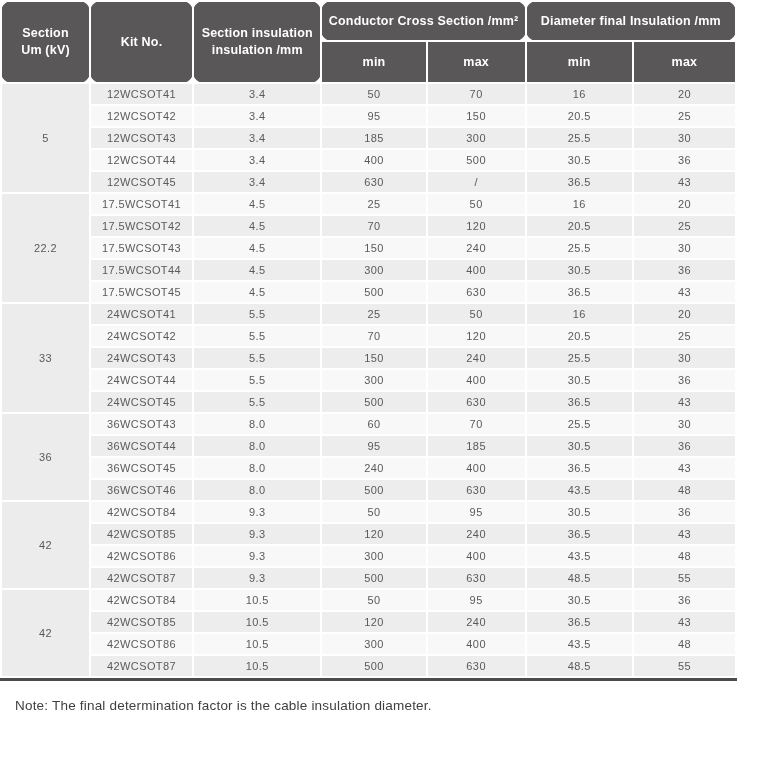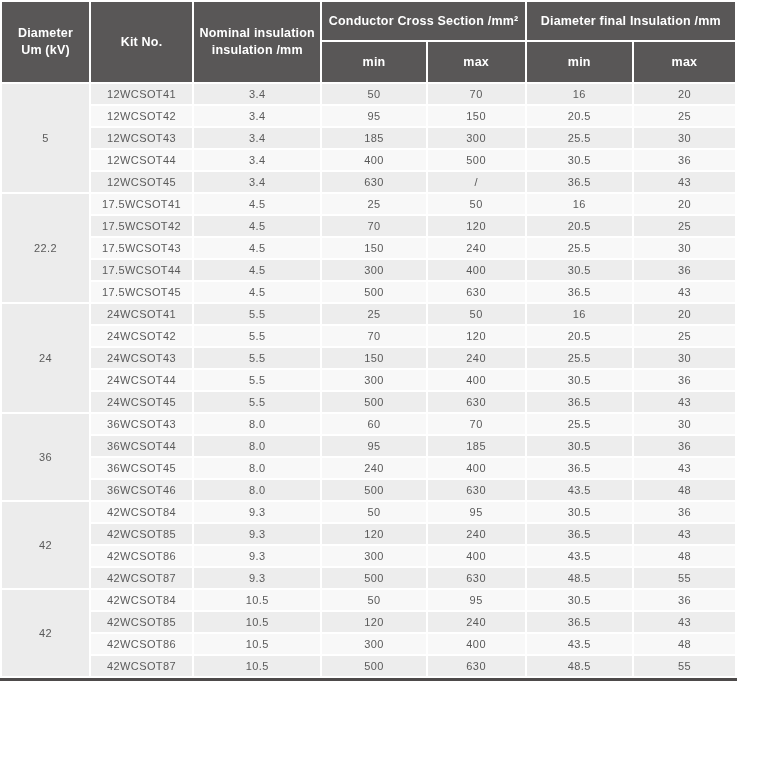--- a/index.html
+++ b/index.html
@@ -38,21 +38,21 @@
     white-space: nowrap;
   }
   table.kit-table thead th {
     background: var(--header-bg);
     color: var(--header-text);
     font-size: 12.5px;
     font-weight: bold;
     letter-spacing: 0.2px;
     line-height: 1.35;
   }
-  thead tr.tier-1 th { height: 36px; }
+  thead tr.tier-1 th { height: 36px; border-radius: 11px; }
   thead tr.tier-2 th { height: 38px; margin-top: 10px; }
   table.kit-table tbody td {
     height: 20px;
     font-size: 11px;
     color: var(--body-text);
     letter-spacing: 0.4px;
     padding: 0;
   }
   tbody tr:nth-child(odd) td  { background: var(--row-odd-bg); }
   tbody tr:nth-child(even) td { background: var(--row-even-bg); }
@@ -83,26 +83,26 @@
       <col style="width:102px">
       <col style="width:127px">
       <col style="width:104px">
       <col style="width:98px">
       <col style="width:106px">
       <col style="width:102px">
     </colgroup>
     <thead>
       <tr class="tier-1">
         <th rowspan="2">
-          <span>Diameter</span><br>
+          <span>Section</span><br>
           <span>Um (kV)</span>
         </th>
         <th rowspan="2">Kit No.</th>
         <th rowspan="2">
-          <span>Nominal insulation</span><br>
+          <span>Section insulation</span><br>
           <span>insulation /mm</span>
         </th>
         <th colspan="2">Conductor Cross Section /mm²</th>
         <th colspan="2">Diameter final Insulation /mm</th>
       </tr>
       <tr class="tier-2">
         <th>min</th>
         <th>max</th>
         <th>min</th>
         <th>max</th>
@@ -185,21 +185,21 @@
         </tr>
         <tr>
           <td>17.5WCSOT45</td>
           <td>4.5</td>
           <td>500</td>
           <td>630</td>
           <td>36.5</td>
           <td>43</td>
         </tr>
         <tr>
-          <td rowspan="5" class="voltage-cell">24</td>
+          <td rowspan="5" class="voltage-cell">33</td>
           <td>24WCSOT41</td>
           <td>5.5</td>
           <td>25</td>
           <td>50</td>
           <td>16</td>
           <td>20</td>
         </tr>
         <tr>
           <td>24WCSOT42</td>
           <td>5.5</td>
@@ -329,14 +329,15 @@
           <td>500</td>
           <td>630</td>
           <td>48.5</td>
           <td>55</td>
         </tr>
       </tbody>
   </table>
 
   <div class="bottom-rule"></div>
 
+  <div class="note">Note: The final determination factor is the cable insulation diameter.</div>
 
 </div>
 
 </body></html>

